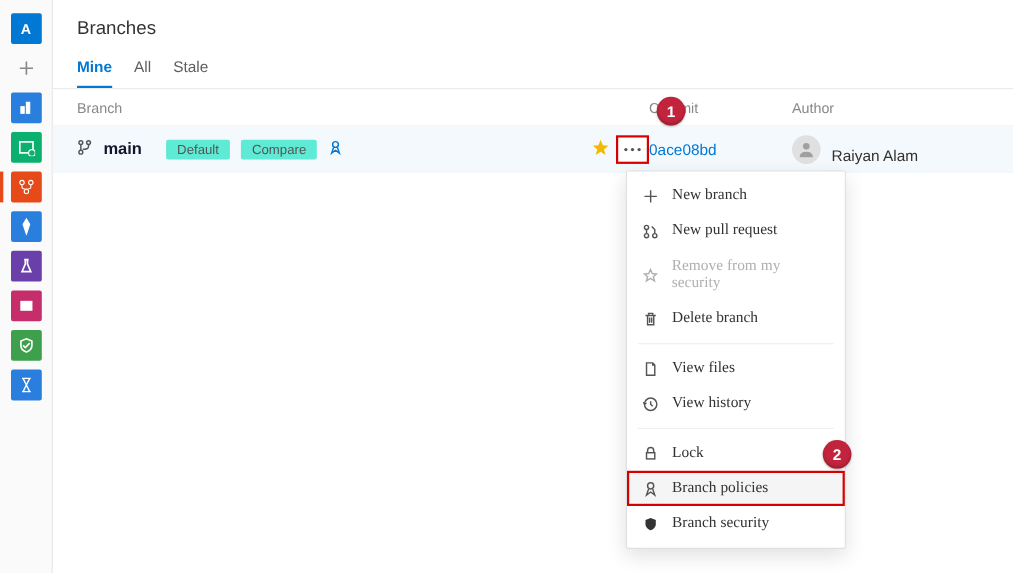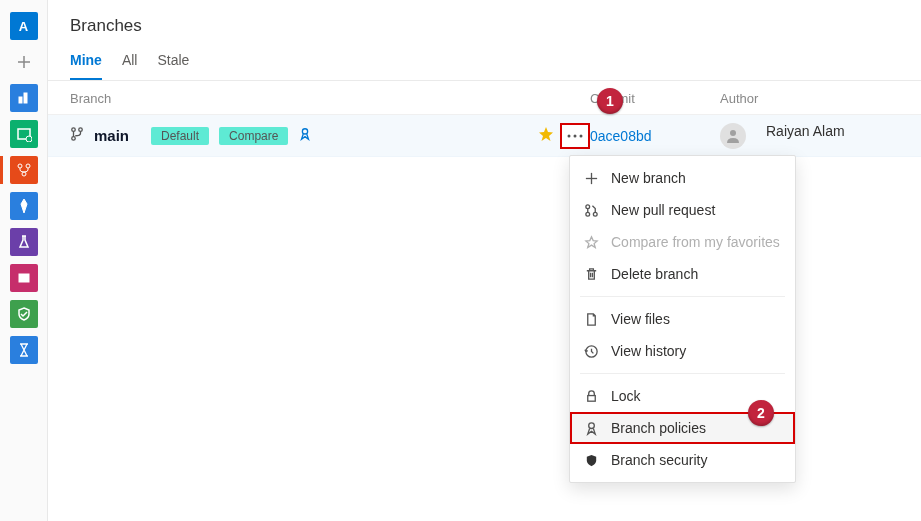--- a/index.html
+++ b/index.html
@@ -108,34 +108,35 @@
   .star svg { width:16px; height:16px; fill:#f2b900; }
   .more-btn {
     width: 30px; height: 26px;
     border: 2px solid #d60000;
     display:flex; align-items:center; justify-content:center;
     background:#fff;
   }
   .more-btn svg { width:16px; height:4px; fill:#555;}
   .commit-cell { flex: 0 0 130px; }
   .commit-link { color:#0078d4; font-size:14px; }
-  .author-cell { flex:1; display:flex; align-items:flex-start; gap:20px; }
+  .author-cell { flex:1; display:flex; align-items:flex-end; gap:10px; }
   .avatar { width:26px; height:26px; border-radius:50%; background:#e0e0e0; display:flex; align-items:center; justify-content:center;}
   .avatar svg { width:16px; height:16px; fill:#a0a0a0;}
   .author-name { color:#323130; }
   .context-menu {
     position: absolute;
     left: 569px;
     top: 155px;
-    width: 227px;
+    width: 200px;
     background: #fff;
     border: 1px solid #e0e0e0;
     box-shadow: 0 6px 18px rgba(0,0,0,0.12);
     border-radius: 2px;
     padding: 6px 0;
+    font-family: Liberation Serif, serif;
   }
   .menu-item {
     display:flex;
     align-items:center;
     gap: 12px;
     padding: 8px 14px;
     font-size: 14px;
     color: #323130;
     cursor: pointer;
   }
@@ -291,21 +292,21 @@
         <circle cx="4" cy="12" r="2"></circle>
         <circle cx="12" cy="12" r="2"></circle>
         <path d="M4 6 v4 M12 10 v-4 l-3-3"></path>
       </svg>
     <span>New pull request</span>
   </div>
   <div class="menu-item disabled">
     <svg viewBox="0 0 16 16">
         <path d="M8 2 l1.8 4 4.2.4 -3.2 2.8 1.2 4.2 -4-2.6 -4 2.6 1.2-4.2 -3.2-2.8 4.2-.4z"></path>
       </svg>
-    <span>Compare from my favorites</span>
+    <span>Remove from my security</span>
   </div>
   <div class="menu-item">
     <svg viewBox="0 0 16 16">
         <path d="M3 4 h10 M5 4 v9 h6 v-9 M6 4 v-2 h4 v2 M7 6 v5 M9 6 v5"></path>
       </svg>
     <span>Delete branch</span>
   </div>
   <div class="menu-sep"></div>
   <div class="menu-item">
     <svg viewBox="0 0 16 16">

